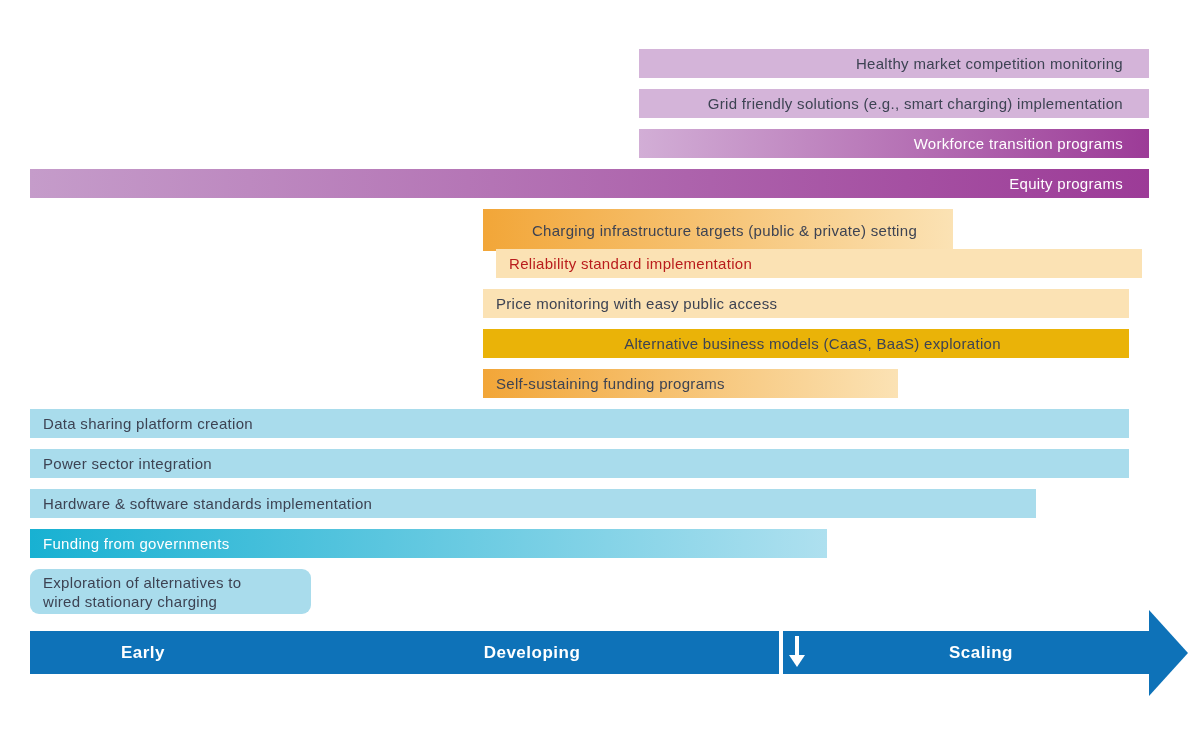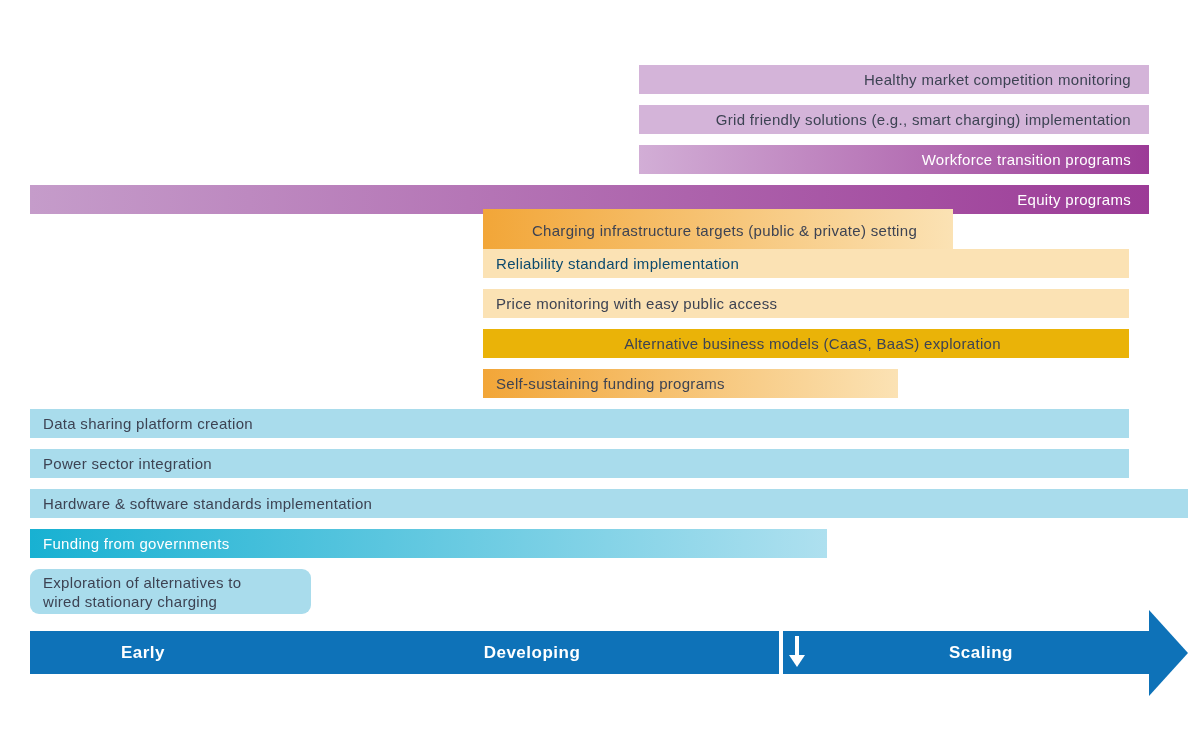--- a/index.html
+++ b/index.html
@@ -15,21 +15,21 @@
     position: absolute;
     box-sizing: border-box;
     display: flex;
     align-items: center;
     font-size: 15px;
     letter-spacing: 0.3px;
     white-space: pre-line;
     line-height: 19px;
   }
   .bar.align-left  { justify-content: flex-start; padding-left: 13px; }
-  .bar.align-right { justify-content: flex-end;  padding-right: 18px; margin-top: 16px; }
+  .bar.align-right { justify-content: flex-end;  padding-right: 26px; }
   #axis-bar { position: absolute; }
   #axis-arrowhead {
     position: absolute;
     width: 0; height: 0;
     border-top: 43px solid transparent;
     border-bottom: 43px solid transparent;
   }
   #axis-divider { position: absolute; background: #ffffff; }
   .axis-label {
     position: absolute;
@@ -63,27 +63,27 @@
 </head>
 <body>
 
 <div id="canvas">
   <div id="bars-layer">
       <div class="bar align-right" style="left: 639px; width: 510px; top: 49px; height: 29px; background: rgb(212, 180, 217); color: rgb(61, 67, 83);"><span>Healthy market competition monitoring</span></div>
       <div class="bar align-right" style="left: 639px; width: 510px; top: 89px; height: 29px; background: rgb(212, 180, 217); color: rgb(61, 67, 83);"><span>Grid friendly solutions (e.g., smart charging) implementation</span></div>
       <div class="bar align-right" style="left: 639px; width: 510px; top: 129px; height: 29px; background: linear-gradient(90deg, rgb(210, 174, 214), rgb(156, 59, 151)); color: rgb(255, 255, 255);"><span>Workforce transition programs</span></div>
       <div class="bar align-right" style="left: 30px; width: 1119px; top: 169px; height: 29px; background: linear-gradient(90deg, rgb(197, 156, 202), rgb(156, 59, 151)); color: rgb(255, 255, 255);"><span>Equity programs</span></div>
       <div class="bar align-left" style="left: 483px; width: 470px; top: 209px; height: 42px; background: linear-gradient(90deg, rgb(242, 166, 56), rgb(251, 226, 180)); color: rgb(61, 67, 83); justify-content: center;"><span>Charging infrastructure targets (public &amp; private) setting</span></div>
-      <div class="bar align-left" style="left: 483px; width: 646px; top: 249px; height: 29px; background: rgb(251, 226, 180); color: #0c4a6e;"><span>Reliability standard implementation</span></div>
+      <div class="bar align-left" style="left: 496px; width: 646px; top: 249px; height: 29px; background: rgb(251, 226, 180); color: #b91c1c;"><span>Reliability standard implementation</span></div>
       <div class="bar align-left" style="left: 483px; width: 646px; top: 289px; height: 29px; background: rgb(251, 226, 180); color: rgb(61, 67, 83);"><span>Price monitoring with easy public access</span></div>
       <div class="bar align-left" style="left: 483px; width: 646px; top: 329px; height: 29px; background: #eab308; color: rgb(61, 67, 83); justify-content: center;"><span>Alternative business models (CaaS, BaaS) exploration</span></div>
       <div class="bar align-left" style="left: 483px; width: 415px; top: 369px; height: 29px; background: linear-gradient(90deg, rgb(242, 166, 56), rgb(251, 226, 180)); color: rgb(61, 67, 83);"><span>Self-sustaining funding programs</span></div>
       <div class="bar align-left" style="left: 30px; width: 1099px; top: 409px; height: 29px; background: rgb(169, 220, 236); color: rgb(61, 67, 83);"><span>Data sharing platform creation</span></div>
       <div class="bar align-left" style="left: 30px; width: 1099px; top: 449px; height: 29px; background: rgb(169, 220, 236); color: rgb(61, 67, 83);"><span>Power sector integration</span></div>
-      <div class="bar align-left" style="left: 30px; width: 1158px; top: 489px; height: 29px; background: rgb(169, 220, 236); color: rgb(61, 67, 83);"><span>Hardware &amp; software standards implementation</span></div>
+      <div class="bar align-left" style="left: 30px; width: 1006px; top: 489px; height: 29px; background: rgb(169, 220, 236); color: rgb(61, 67, 83);"><span>Hardware &amp; software standards implementation</span></div>
       <div class="bar align-left" style="left: 30px; width: 797px; top: 529px; height: 29px; background: linear-gradient(90deg, rgb(24, 177, 210), rgb(174, 224, 239)); color: rgb(255, 255, 255);"><span>Funding from governments</span></div>
       <div class="bar align-left" style="left: 30px; width: 281px; top: 569px; height: 45px; background: rgb(169, 220, 236); color: rgb(61, 67, 83); border-radius: 9px;"><span>Exploration of alternatives to
 wired stationary charging</span></div>
     </div>
 
   <div id="axis-bar" style="left: 30px; top: 631px; width: 1120px; height: 43px; background: rgb(14, 114, 184);"></div>
   <div id="axis-arrowhead" style="left: 1149px; top: 609.5px; border-left: 39px solid rgb(14, 114, 184);"></div>
   <div id="axis-divider" style="left: 779px; top: 631px; width: 4px; height: 43px;"></div>
   <div id="axis-labels">
       <span class="axis-label" style="left: 143px; top: 631px;">Early</span>

